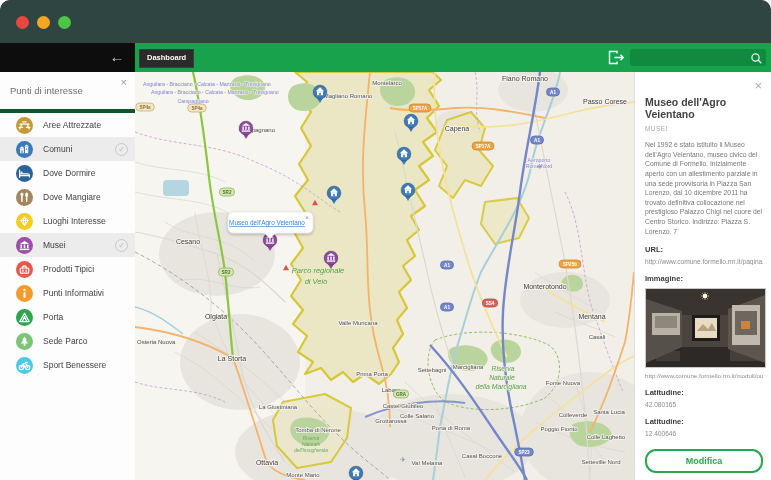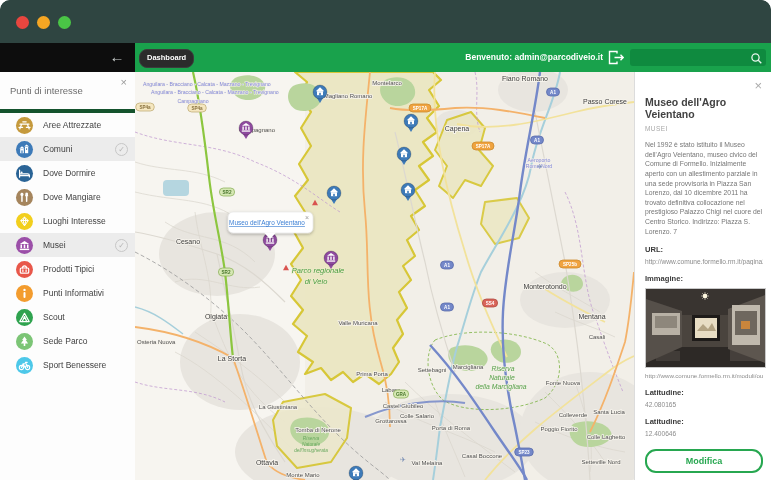--- a/index.html
+++ b/index.html
@@ -5,21 +5,21 @@
   html,body{margin:0;padding:0;background:#fff;}
   body{width:771px;height:480px;overflow:hidden;font-family:"Liberation Sans",sans-serif;-webkit-font-smoothing:antialiased;}
   .window{position:absolute;top:0;left:0;width:771px;height:480px;background:#2f4541;border-radius:10px 10px 0 0;overflow:hidden;}
   
   .titlebar{position:absolute;top:0;left:0;right:0;height:43px;background:#2f4541;border-radius:10px 10px 0 0;}
   .tl-dot{position:absolute;top:16px;width:13px;height:13px;border-radius:50%;}
   
   .appbar{position:absolute;top:43px;left:0;right:0;height:29px;background:#19a24c;}
   .appbar-left{position:absolute;left:0;top:0;width:135px;height:29px;background:#0d0d0d;}
   .back-arrow{position:absolute;right:6px;top:4px;width:24px;height:20px;color:#cfd4d2;font-size:15px;line-height:20px;text-align:center;cursor:pointer;}
-  .dash-btn{position:absolute;left:139px;top:6px;height:17px;padding:0 7px;background:#2b2b2b;border:1px solid #3c3c3c;border-radius:8px;color:#fff;font-size:7.5px;font-weight:bold;line-height:15px;}
+  .dash-btn{position:absolute;left:139px;top:6px;height:17px;padding:0 7px;background:#2b2b2b;border:1px solid #3c3c3c;border-radius:0;color:#fff;font-size:7.5px;font-weight:bold;line-height:15px;}
   .welcome{position:absolute;right:168px;top:0;height:29px;line-height:29px;color:#fff;font-size:8.5px;font-weight:bold;}
   .logout{position:absolute;right:146px;top:7px;width:17px;height:15px;}
   .searchbox{position:absolute;right:5px;top:6px;width:136px;height:17px;background:#0f8a3f;border-radius:3px;}
   .searchbox input{position:absolute;left:4px;top:1px;width:110px;height:14px;background:transparent;border:none;outline:none;color:#fff;font-size:8px;font-family:"Liberation Sans",sans-serif;}
   .search-ico{position:absolute;right:3px;top:2px;width:13px;height:13px;}
   
   .sidebar{position:absolute;top:72px;left:0;width:135px;bottom:0;background:#fdfdfd;border-right:1px solid #e4e4e4;}
   .sidebar-header{position:relative;height:21px;padding:8px 10px;border-bottom:4px solid #14532d;}
   .sidebar-title{font-size:9.5px;color:#6d6d6d;line-height:21px;}
   .sidebar-close{position:absolute;right:8px;top:0;line-height:21px;font-size:11px;color:#9a9a9a;cursor:pointer;}
@@ -61,21 +61,20 @@
     <span class="tl-dot" style="left: 16px; background: rgb(232, 70, 63);" id="dot0"></span>
     <span class="tl-dot" style="left: 37px; background: rgb(245, 166, 35);" id="dot1"></span>
     <span class="tl-dot" style="left: 58px; background: rgb(74, 197, 70);" id="dot2"></span>
   </div>
 
   <div class="appbar" style="background: rgb(25, 162, 76);">
     <div class="appbar-left">
       <span class="back-arrow">←</span>
     </div>
     <span class="dash-btn">Dashboard</span>
-    <span class="welcome">Benvenuto: admin@parcodiveio.it</span>
     <span class="logout">
       <svg width="17" height="15" viewBox="0 0 17 15">
         <path d="M9 3.5V1.5H1.5v12H9v-2" fill="none" stroke="#fff" stroke-width="1.4"></path>
         <path d="M6.5 7.5h8.5M12.5 4.8l2.7 2.7-2.7 2.7" fill="none" stroke="#fff" stroke-width="1.4"></path>
       </svg>
     </span>
     <span class="searchbox" style="background: rgb(15, 138, 63);">
       <input placeholder="" style="">
       <span class="search-ico">
         <svg width="13" height="13" viewBox="0 0 13 13">
@@ -174,21 +173,21 @@
             </svg></span>
           <span class="sb-label">Punti Informativi</span>
         </div>
         <div class="sb-item">
           <span class="sb-ico" style="background: rgb(47, 163, 79);"><svg width="17" height="17" viewBox="0 0 17 17">
               <g fill="none" stroke="#fff" stroke-width="1.2" stroke-linecap="round" stroke-linejoin="round">
                 <path d="M8.5 4.3 13.2 12.6H3.8z"></path>
                 <path d="M8.5 7.6l2.2 5M8.5 7.6l-2.2 5"></path>
               </g>
             </svg></span>
-          <span class="sb-label">Scout</span>
+          <span class="sb-label">Porta</span>
         </div>
         <div class="sb-item">
           <span class="sb-ico" style="background: rgb(124, 197, 118);"><svg width="17" height="17" viewBox="0 0 17 17">
               <g fill="#fff">
                 <path d="M8.5 3.4 10.9 7H9.7l2.4 3.6H9.3V13H7.7v-2.4H4.9L7.3 7H6.1z"></path>
               </g>
             </svg></span>
           <span class="sb-label">Sede Parco</span>
         </div>
         <div class="sb-item">

